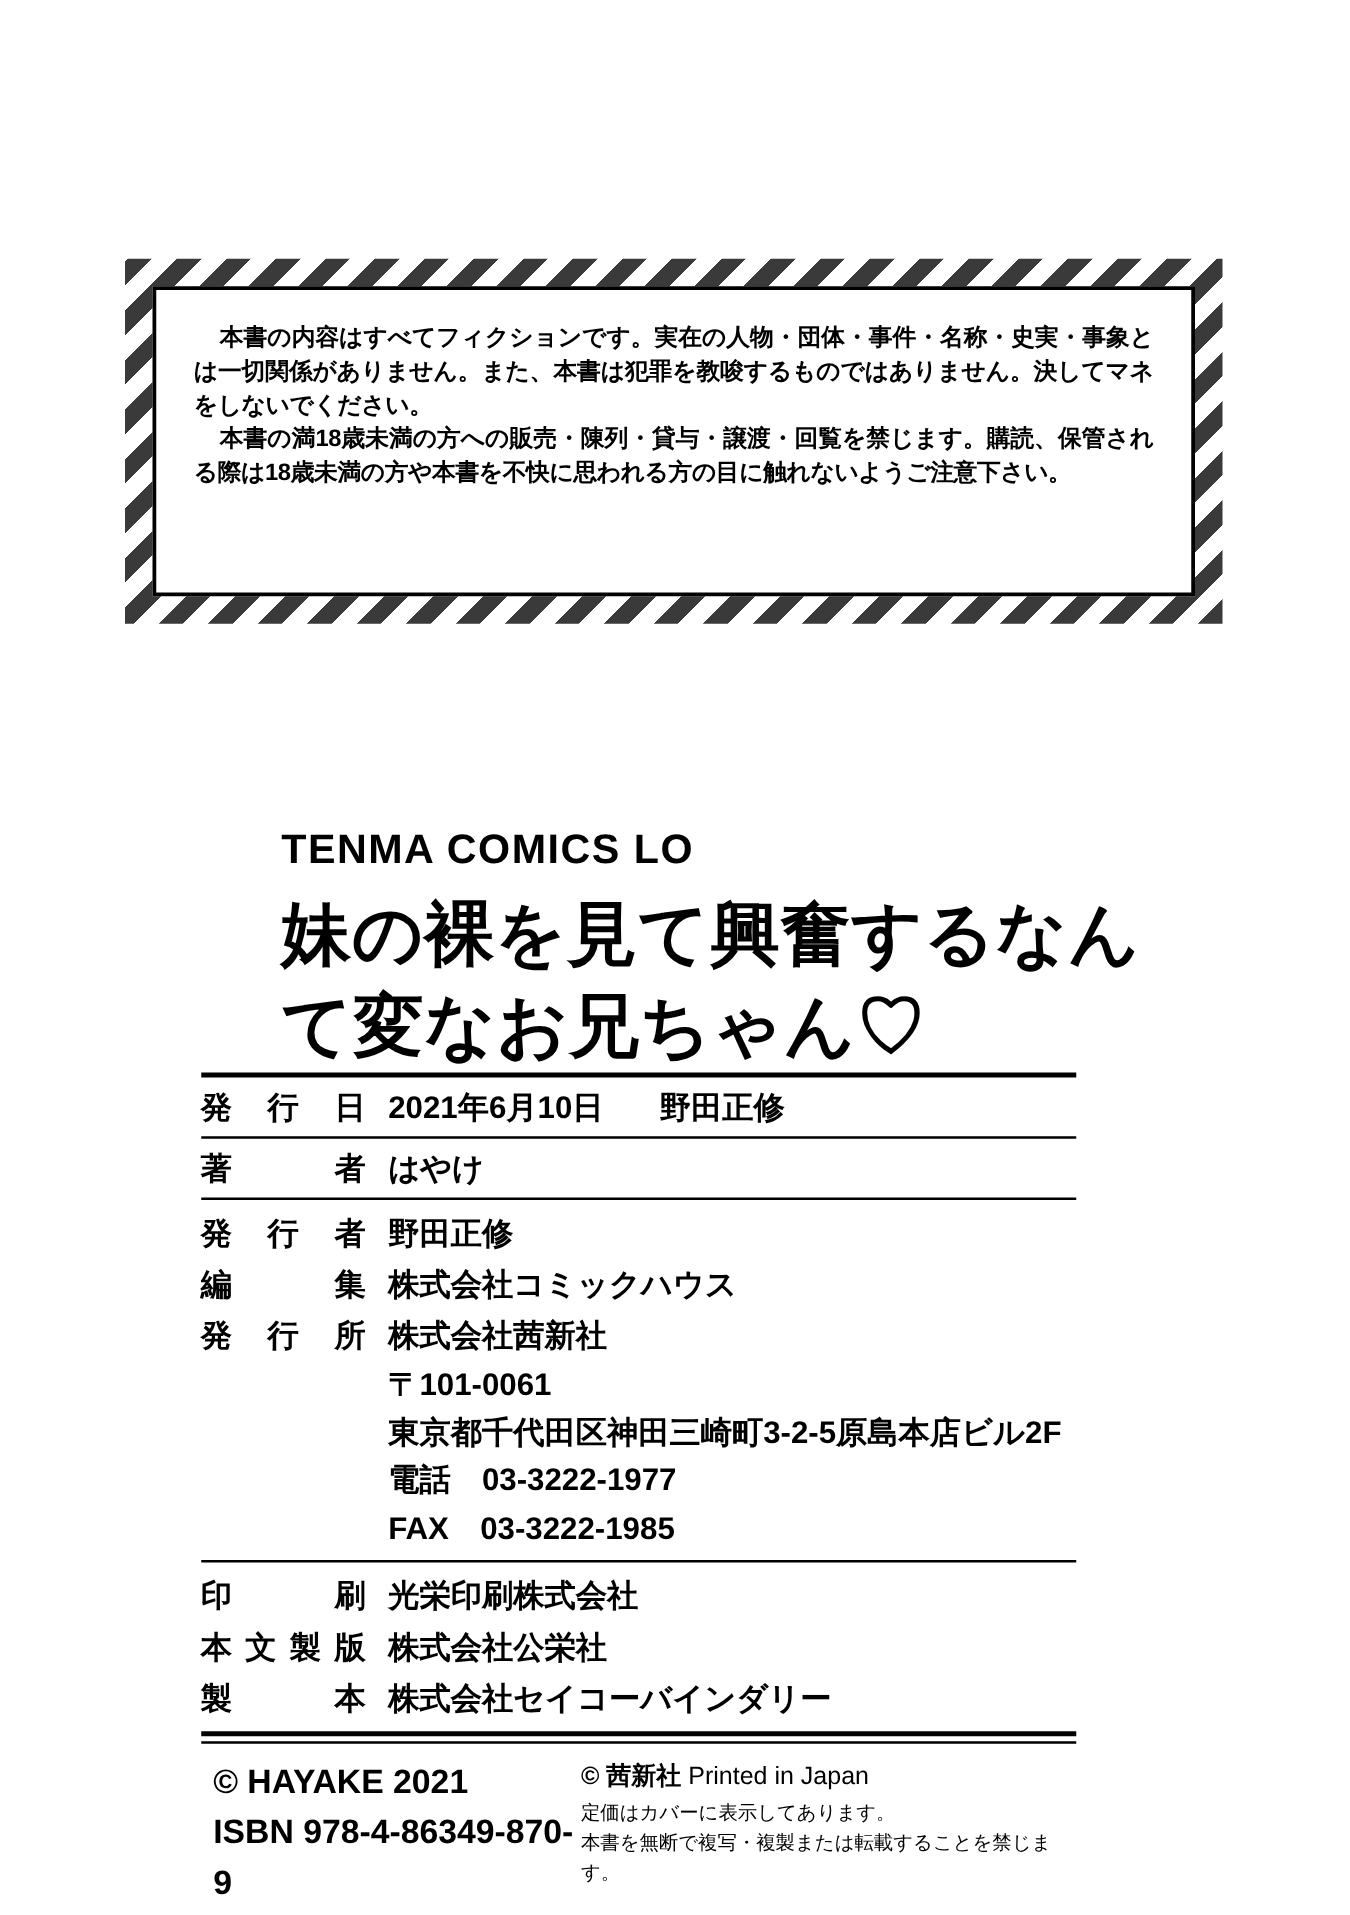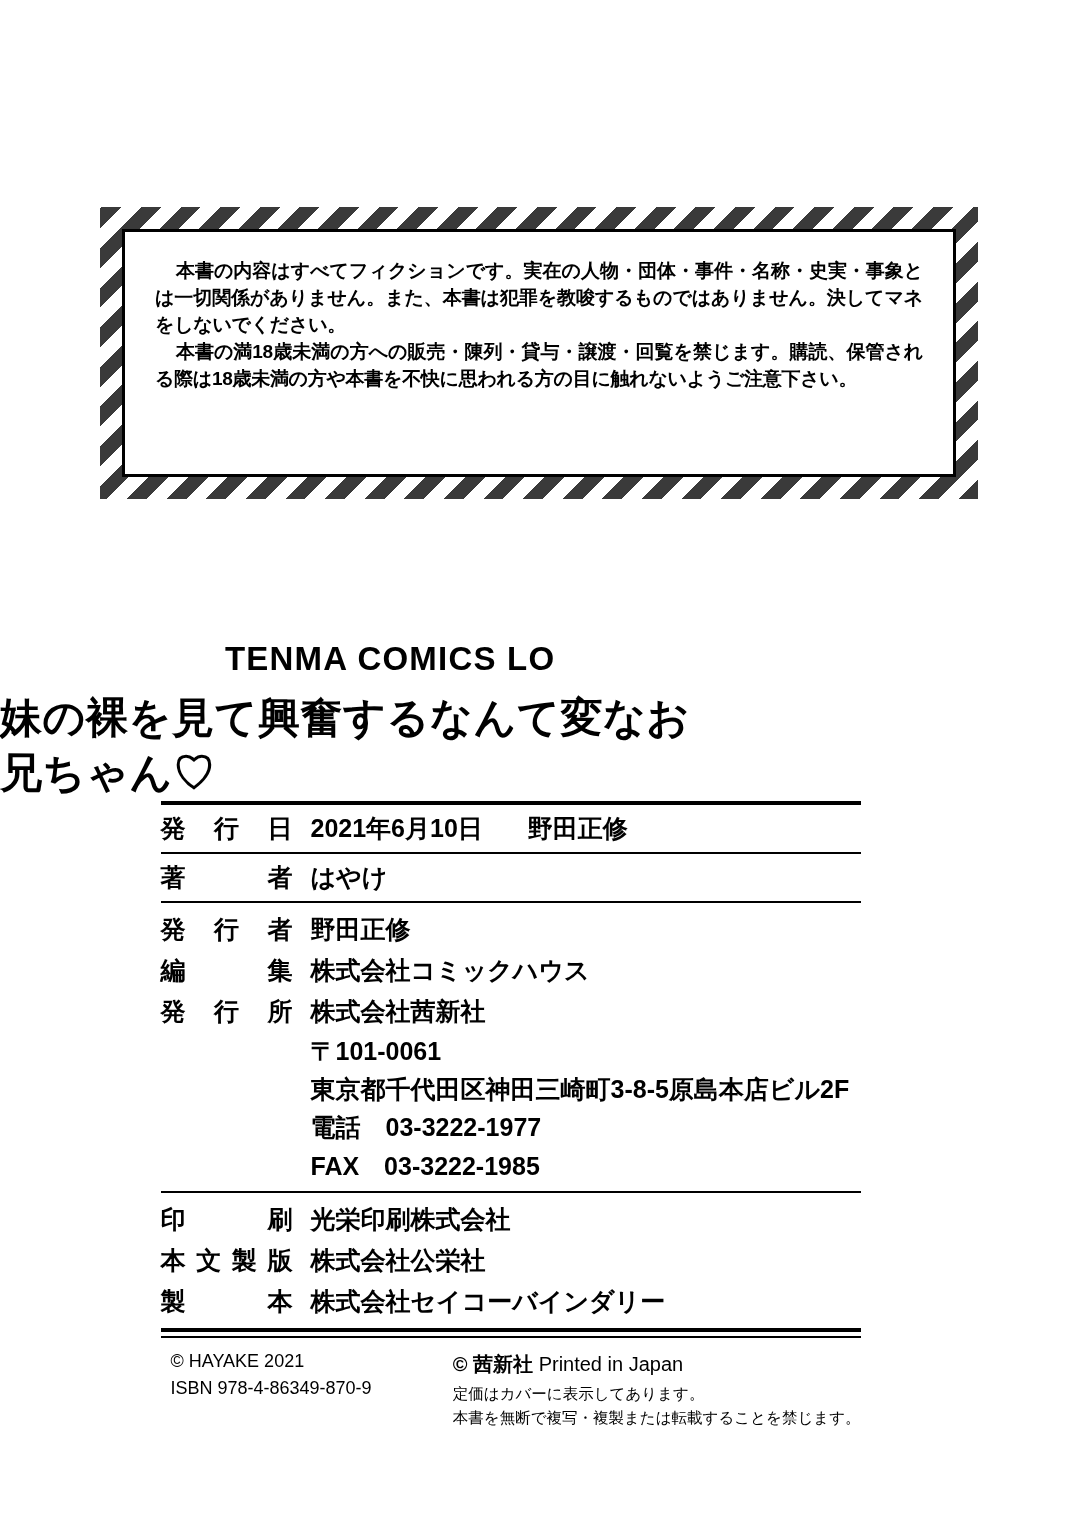--- a/index.html
+++ b/index.html
@@ -48,33 +48,34 @@
     margin: 0;
     text-align: justify;
     text-justify: inter-character;
   }
   .notice-p.indent { text-indent: 1.1em; }
 
   
   .colophon {
     position: absolute;
     left: 0;
-    top: 640px;
+    top: 660px;
     width: 1021px;
   }
   .series {
     margin-left: 225px;
     font-size: 33px;
     font-weight: 700;
     letter-spacing: 1.2px;
     font-family: "Liberation Sans", sans-serif;
   }
   .booktitle {
+    margin-left: 225px;
     margin-top: 12px;
-    font-size: 42px;
+    font-size: 56px;
     font-weight: 700;
     line-height: 1.32;
     letter-spacing: 0.5px;
     max-width: 700px;
   }
 
   .rule-thick {
     margin: 0 auto;
     width: 700px;
     border-top: 4px solid #000;
@@ -133,22 +134,22 @@
   
   .footer {
     width: 700px;
     margin: 0 auto;
     margin-top: 10px;
     display: flex;
     justify-content: space-between;
     align-items: flex-start;
   }
   .footer-left {
-    font-size: 18px;
-    font-weight: 400;
+    font-size: 27px;
+    font-weight: 700;
     line-height: 1.5;
     padding-left: 10px;
   }
   .footer-right {
     font-size: 15.5px;
     line-height: 1.55;
     padding-top: 1px;
   }
   .footer-right .pij {
     font-size: 20px;
@@ -199,21 +200,21 @@
     <div class="row">
       <div class="lbl">編　集</div>
       <div class="val">株式会社コミックハウス</div>
     </div>
     <div class="row">
       <div class="lbl">発行所</div>
       <div class="val">株式会社茜新社</div>
     </div>
     <div class="cont">
       <div>〒101-0061</div>
-      <div>東京都千代田区神田三崎町3-8-5原島本店ビル2F</div>
+      <div>東京都千代田区神田三崎町3-2-5原島本店ビル2F</div>
       <div>電話　03-3222-1977</div>
       <div>FAX　03-3222-1985</div>
     </div>
   </div>
 
   <div class="rule-thin"></div>
 
   <div class="block">
     <div class="row">
       <div class="lbl">印　刷</div>

